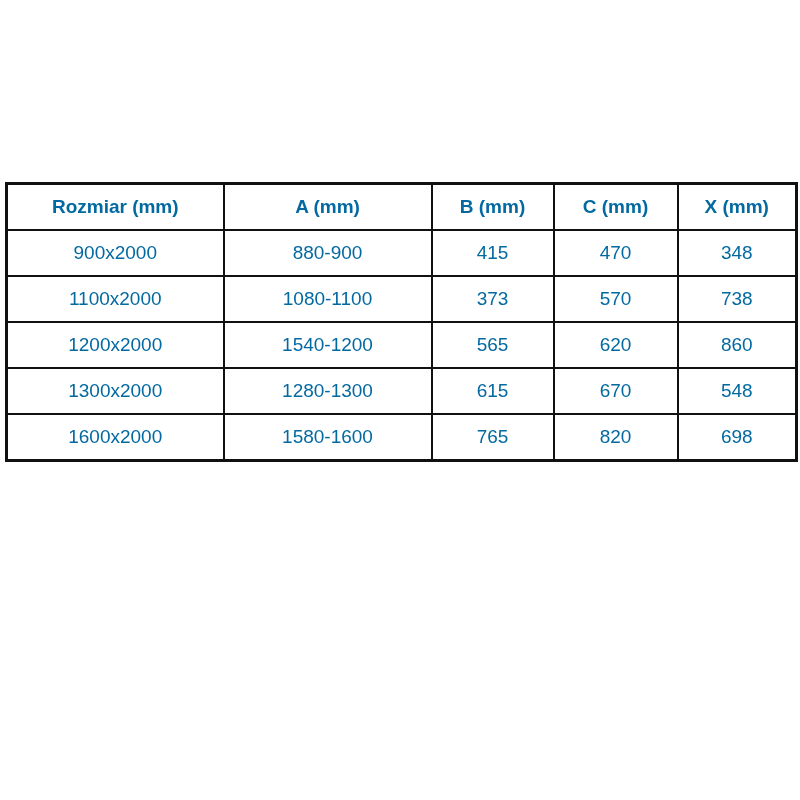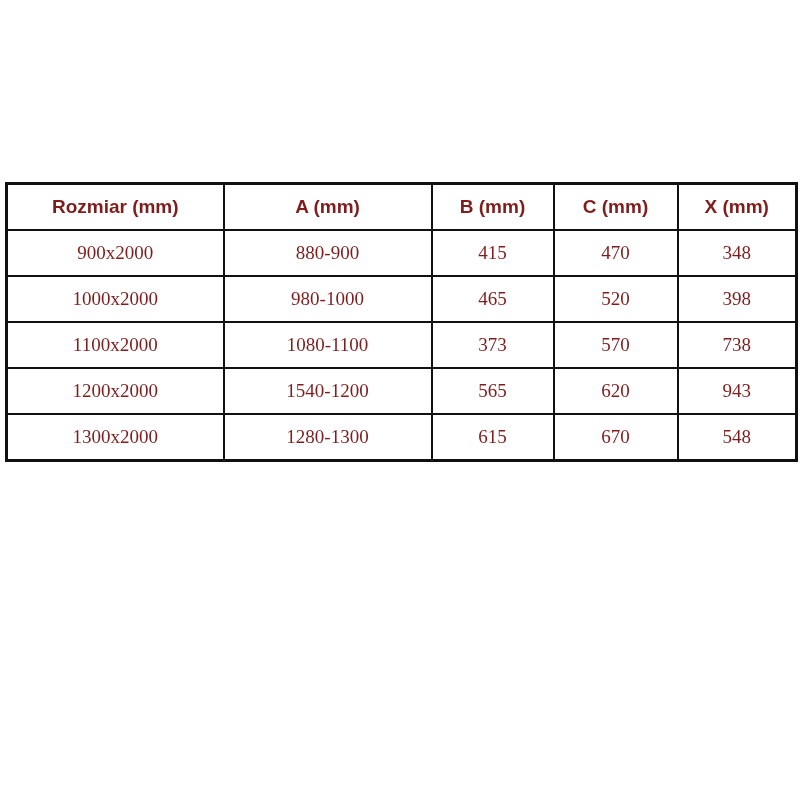--- a/index.html
+++ b/index.html
@@ -24,33 +24,32 @@
     border-collapse: collapse;
     table-layout: fixed;
     border: 3px solid #111111;
     background: #ffffff;
   }
   table.spec-table th,
   table.spec-table td {
     border: 2px solid #111111;
     text-align: center;
     vertical-align: middle;
-    color: #7f1d1d;
+    color: #0369a1;
     font-size: 19px;
     height: 44px;
     padding: 0;
     overflow: hidden;
     white-space: nowrap;
   }
   table.spec-table th {
     font-weight: bold;
   }
   table.spec-table td {
     font-weight: normal;
-    font-family: Liberation Serif, serif;
   }
 </style>
 </head>
 <body>
 
 <div class="table-wrap">
   <table class="spec-table">
     <colgroup>
       <col style="width:217px">
       <col style="width:208px">
@@ -69,42 +68,42 @@
     </thead>
     <tbody>
       <tr>
         <td>900x2000</td>
         <td>880-900</td>
         <td>415</td>
         <td>470</td>
         <td>348</td>
       </tr>
       <tr>
-        <td>1000x2000</td>
-        <td>980-1000</td>
-        <td>465</td>
-        <td>520</td>
-        <td>398</td>
-      </tr>
-      <tr>
         <td>1100x2000</td>
         <td>1080-1100</td>
         <td>373</td>
         <td>570</td>
         <td>738</td>
       </tr>
       <tr>
         <td>1200x2000</td>
         <td>1540-1200</td>
         <td>565</td>
         <td>620</td>
-        <td>943</td>
+        <td>860</td>
       </tr>
       <tr>
         <td>1300x2000</td>
         <td>1280-1300</td>
         <td>615</td>
         <td>670</td>
         <td>548</td>
       </tr>
+      <tr>
+        <td>1600x2000</td>
+        <td>1580-1600</td>
+        <td>765</td>
+        <td>820</td>
+        <td>698</td>
+      </tr>
     </tbody>
   </table>
 </div>
 
 </body></html>

